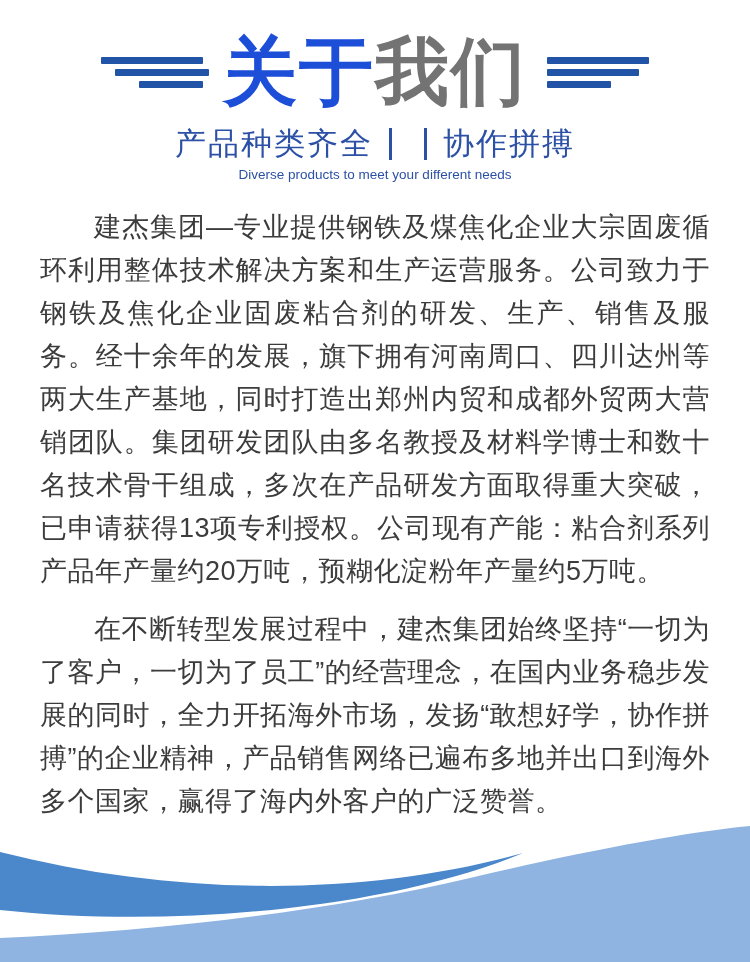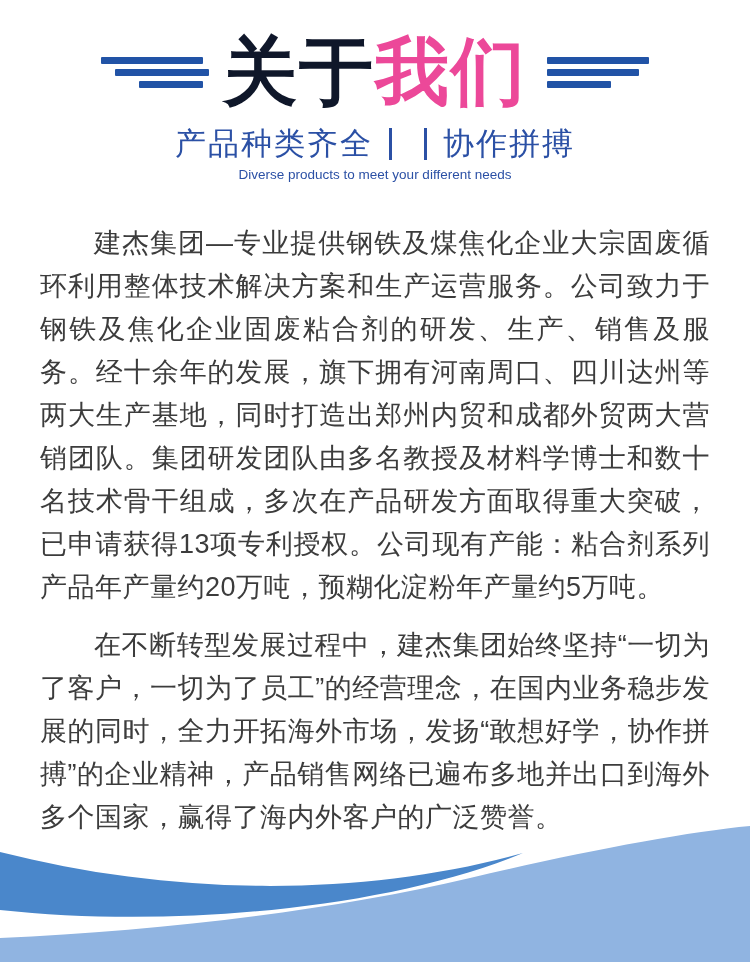--- a/index.html
+++ b/index.html
@@ -26,39 +26,39 @@
   .deco-lines.left .b3{width:64px;}
   .deco-lines.right .b1{width:102px;}
   .deco-lines.right .b2{width:92px;}
   .deco-lines.right .b3{width:64px;}
   .page-title{
     margin:0 20px;
     font-size:74px;line-height:86px;
     font-weight:900;letter-spacing:2px;
     white-space:nowrap;
   }
-  .title-blue{color:#0f172a;text-align:right;}
-  .title-orange{color:#ec4899;}
+  .title-blue{color:#1d4ed8;text-align:right;}
+  .title-orange{color:#737373;}
   .subtitle-cn{
     margin-top:8px;
     display:flex;align-items:center;justify-content:center;
     font-size:31px;line-height:40px;color:#2b50a5;
     letter-spacing:2px;white-space:nowrap;text-align:right;
   }
   .subtitle-divider{
     width:3px;height:32px;background:#2b50a5;
     margin:0 16px;display:inline-block;
   }
   .subtitle-en{
     margin-top:2px;
     font-size:13.5px;line-height:18px;font-weight:normal;
     color:#2b50a5;text-align:center;
   }
   
-  .content{margin-top:38px;padding:0 40px;}
+  .content{margin-top:22px;padding:0 40px;}
   .content p{
     margin:0;
     font-size:27px;line-height:43px;
     color:#3c3c3c;
     text-align:justify;
     text-indent:2em;
     letter-spacing:0.5px;
   }
   .content p + p{margin-top:15px;}
   

